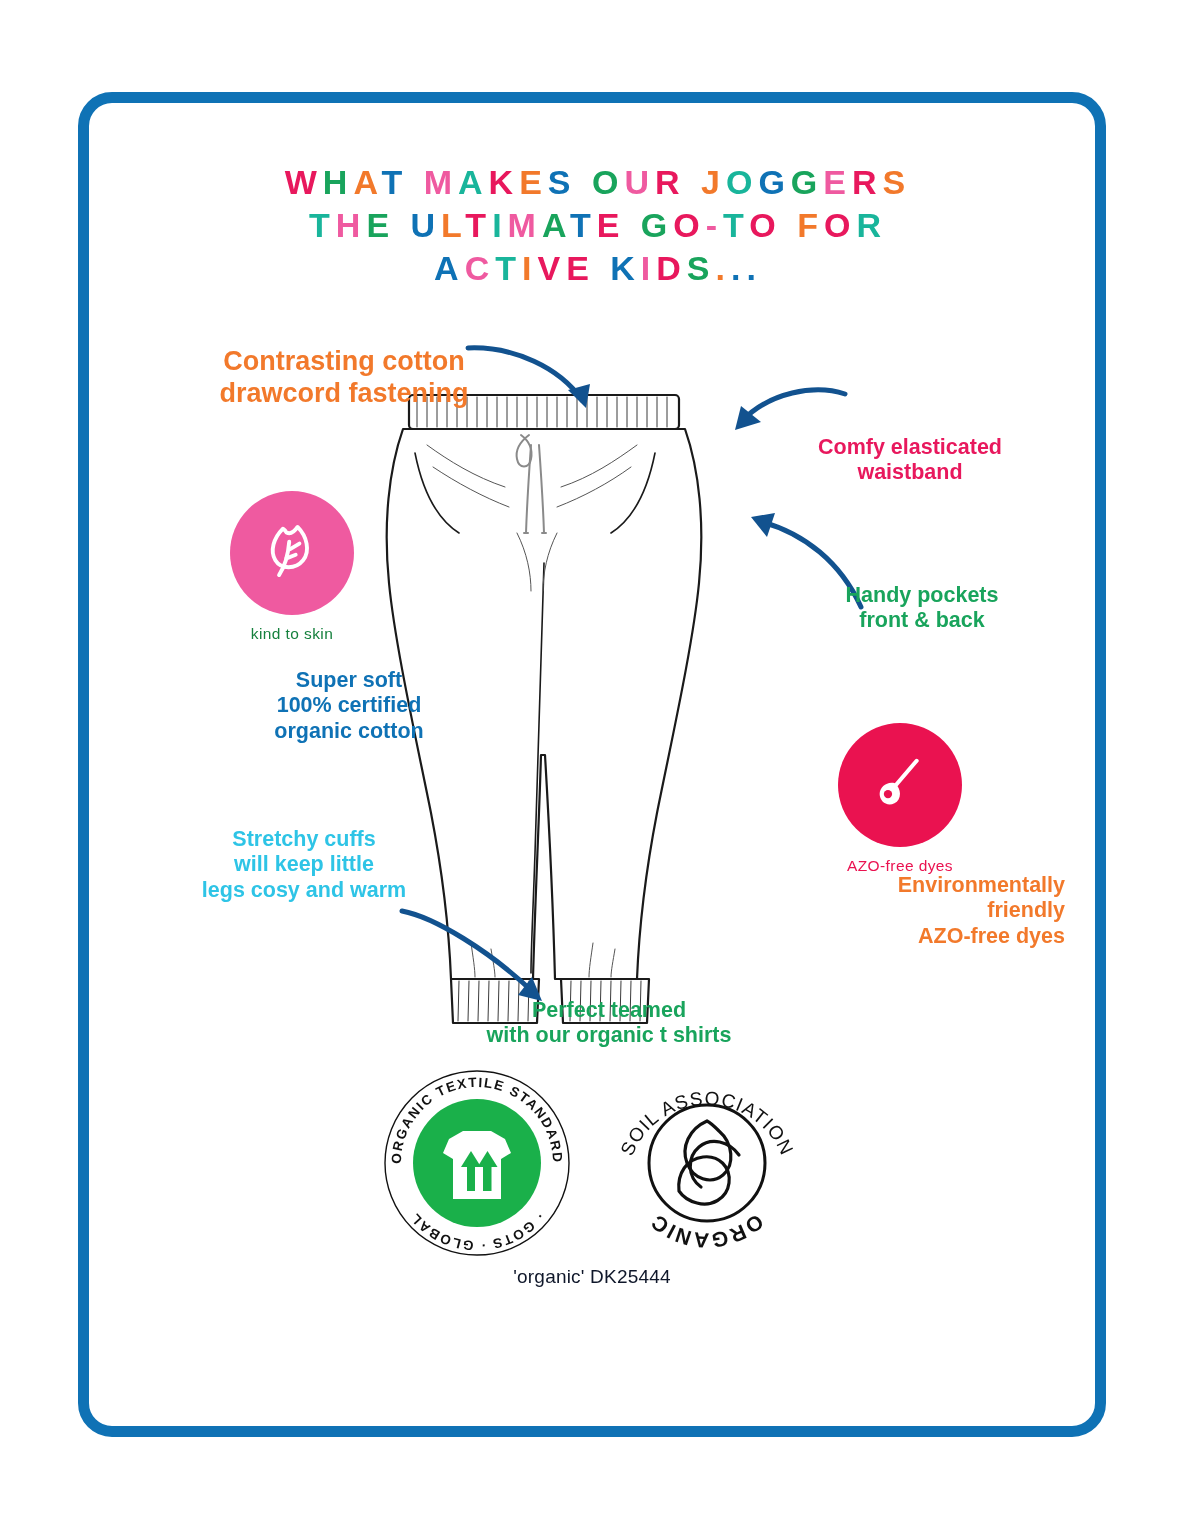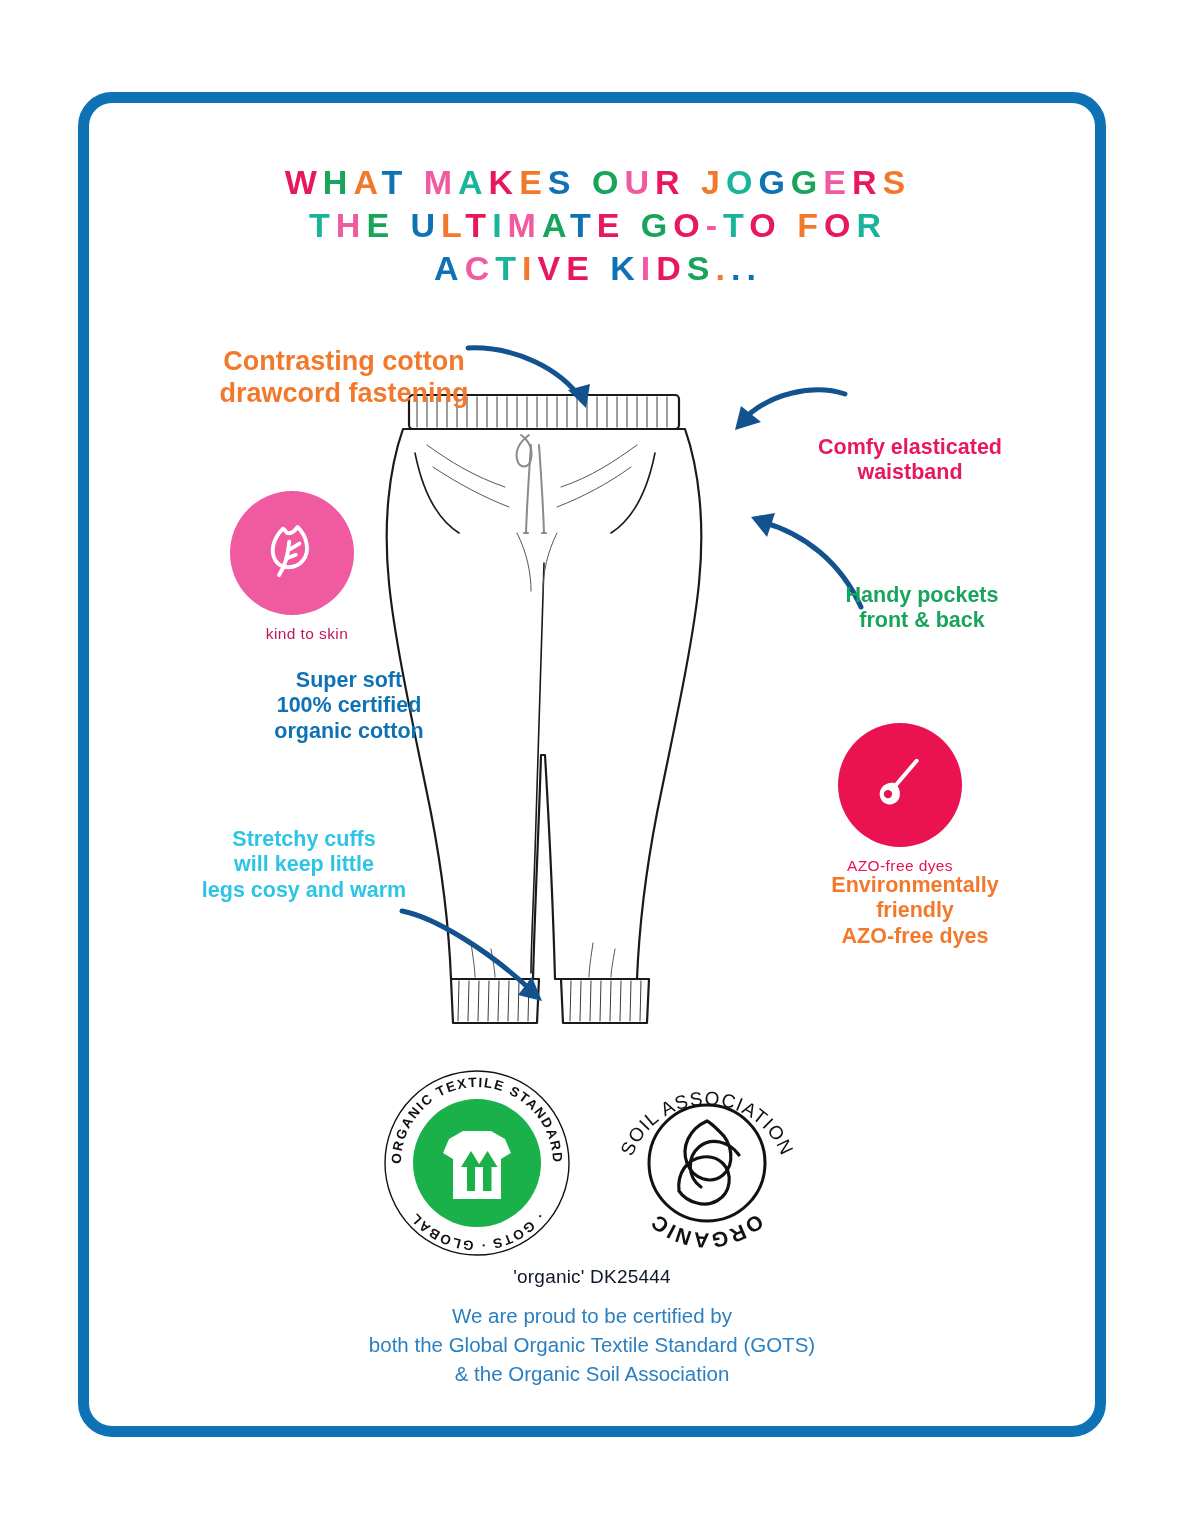--- a/index.html
+++ b/index.html
@@ -81,21 +81,21 @@
   }
   .lbl-softcotton {
     left: 110px; top: 553px; width: 300px;
     text-align: center;
     color: #0f72b5;
     font-size: 21.5px;
     margin-top: 12px;
   }
   .lbl-azo {
     left: 676px; top: 770px; width: 300px;
-    text-align: center;
+    text-align: right;
     color: #f2792b;
     font-size: 21.5px;
   }
 
   
   .badge {
     position: absolute;
     border-radius: 50%;
     display: flex;
     align-items: center;
@@ -111,22 +111,22 @@
     width: 124px; height: 124px;
     background: #ea1250;
   }
   .badge-caption {
     position: absolute;
     text-align: center;
     font-size: 15.5px;
     letter-spacing: .4px;
   }
   .cap-skin {
-    left: 128px; top: 522px; width: 180px;
-    color: #be185d;
+    left: 113px; top: 522px; width: 180px;
+    color: #15803d;
     text-align: center;
   }
   .cap-azo {
     left: 721px; top: 754px; width: 180px;
     color: #ea1250;
   }
 
   
   .joggers {
     position: absolute;
@@ -304,20 +304,22 @@
 
   <div class="label lbl-drawcord" style="white-space:pre-line">Contrasting cotton
 drawcord fastening</div>
   <div class="label lbl-waistband" style="white-space:pre-line">Comfy elasticated
 waistband</div>
   <div class="label lbl-pockets" style="white-space:pre-line">Handy pockets
 front &amp; back</div>
   <div class="label lbl-cuffs" style="white-space:pre-line">Stretchy cuffs
 will keep little
 legs cosy and warm</div>
+  <div class="label lbl-teamed" style="white-space:pre-line">Perfect teamed
+with our organic t shirts</div>
   <div class="label lbl-softcotton" style="white-space:pre-line">Super soft
 100% certified
 organic cotton</div>
   <div class="label lbl-azo" style="white-space:pre-line">Environmentally
 friendly
 AZO-free dyes</div>
 
   <div class="badge badge-skin">
     <span>
       <svg viewBox="0 0 80 80" width="74" height="74" xmlns="http://www.w3.org/2000/svg">
@@ -390,19 +392,14 @@
         </text>
         <text font-family="'Liberation Sans', sans-serif" font-size="21" font-weight="bold" fill="#111" letter-spacing="1.4">
           <textPath href="#saRingBot" startOffset="50%" text-anchor="middle">ORGANIC</textPath>
         </text>
       </svg>
     </div>
 
   </div>
 
   <div class="cert-code">'organic'  DK25444</div>
-  <div class="cert-text">
-    <div>We are proud to be certified by</div>
-    <div>both the Global Organic Textile Standard (GOTS)</div>
-    <div>&amp; the Organic Soil Association</div>
-  </div>
 
 </div>
 
 </body></html>

